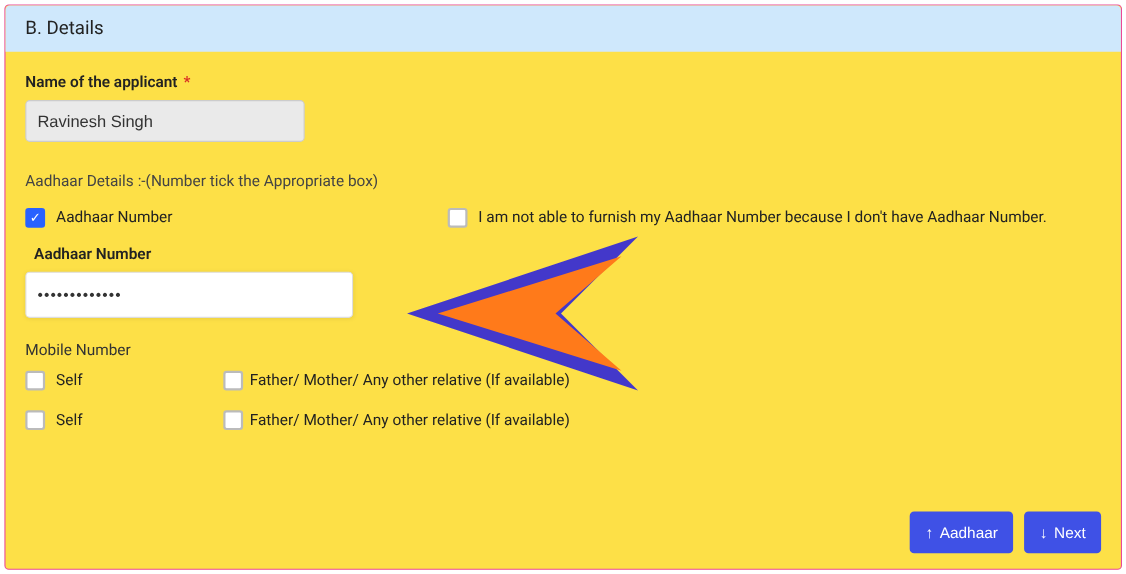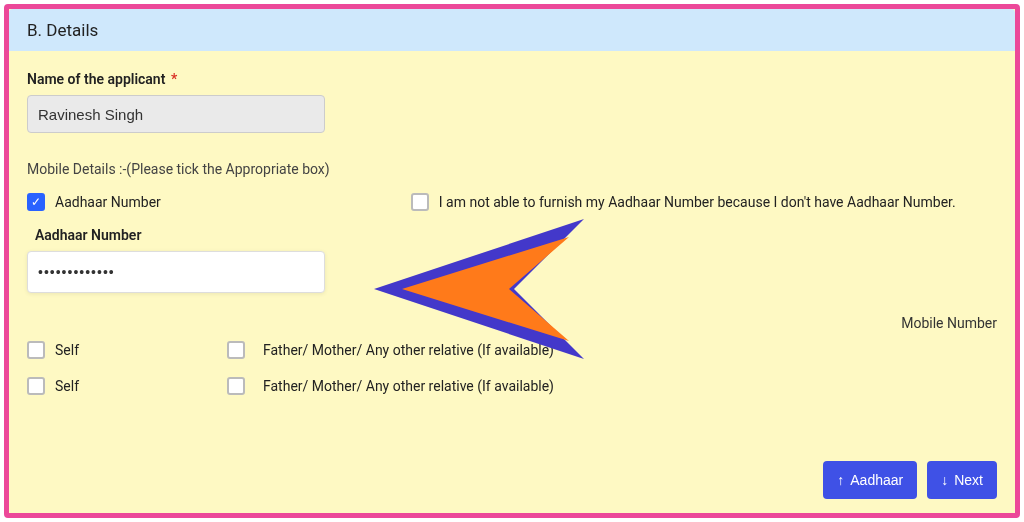--- a/index.html
+++ b/index.html
@@ -4,26 +4,26 @@
 <style>
   * { box-sizing: border-box; margin: 0; padding: 0; }
   body {
     font-family: -apple-system, BlinkMacSystemFont, "Segoe UI", Roboto, Arial, sans-serif;
     font-size: 14px;
     color: #333;
     background: #fff;
     padding: 4px;
   }
   .panel {
-    border: 5px solid #ec4899;
+    border: 1px solid #ec4899;
     border-radius: 4px;
     width: 1016px;
     height: 514px;
     position: relative;
-    background: #fef9c3;
+    background: #fde047;
   }
   .panel-header {
     background: #cfe8fc;
     height: 42px;
     border-top-left-radius: 4px;
     border-top-right-radius: 4px;
     display: flex;
     align-items: center;
     padding: 0 18px;
     font-size: 17px;
@@ -49,21 +49,21 @@
   .req { color: #d93025; margin-left: 2px; }
   .input {
     height: 38px;
     border: 1px solid #ccc;
     border-radius: 4px;
     background: #eaeaea;
     padding: 0 10px;
     font-size: 15px;
     color: #333;
   }
-  .input.name { width: 298px; }
+  .input.name { width: 254px; }
   .input.epic { width: 290px; padding-left: 0; }
   .epic-wrap { position: relative; }
   .epic-highlight {
     position: absolute;
     left: 0;
     top: -4px;
     width: 140px;
     height: 46px;
     background: #68f7f7;
     border: 6px solid #4338ca;
@@ -129,29 +129,28 @@
     top: 158px;
     pointer-events: none;
   }
   .subcol {
     margin-top: 22px;
   }
   .sub-label {
     font-size: 14px;
     color: #333;
     margin-bottom: 10px;
-    text-align: right;
   }
   .opt-row {
     display: flex;
     align-items: center;
     margin-bottom: 18px;
   }
-  .opt1 { width: 200px; display: flex; align-items: center; gap: 10px; }
-  .opt2 { display: flex; align-items: center; gap: 18px; }
+  .opt1 { width: 180px; display: flex; align-items: center; gap: 10px; }
+  .opt2 { display: flex; align-items: center; gap: 6px; }
   .footer {
     position: absolute;
     right: 18px;
     bottom: 14px;
     display: flex;
     gap: 10px;
   }
   .btn {
     background: #3f51e6;
     color: #fff;
@@ -182,21 +181,21 @@
       <div class="field-group">
         <div class="label">
           <span>Name of the applicant</span>
           <span class="req">*</span>
         </div>
         <input class="input name" readonly="" value="Ravinesh Singh" style="">
       </div>
 
     </div>
 
-    <div class="section-note">Mobile Details :-(Please tick the Appropriate box)</div>
+    <div class="section-note">Aadhaar Details :-(Number tick the Appropriate box)</div>
 
     <div class="cb-row">
       <div class="cb-item">
         <span class="cb checked"></span>
         <span class="cb-label">Aadhaar Number</span>
       </div>
       <div class="cb-item">
         <span class="cb"></span>
         <span class="cb-label">I am not able to furnish my Aadhaar Number because I don't have Aadhaar Number.</span>
       </div>

